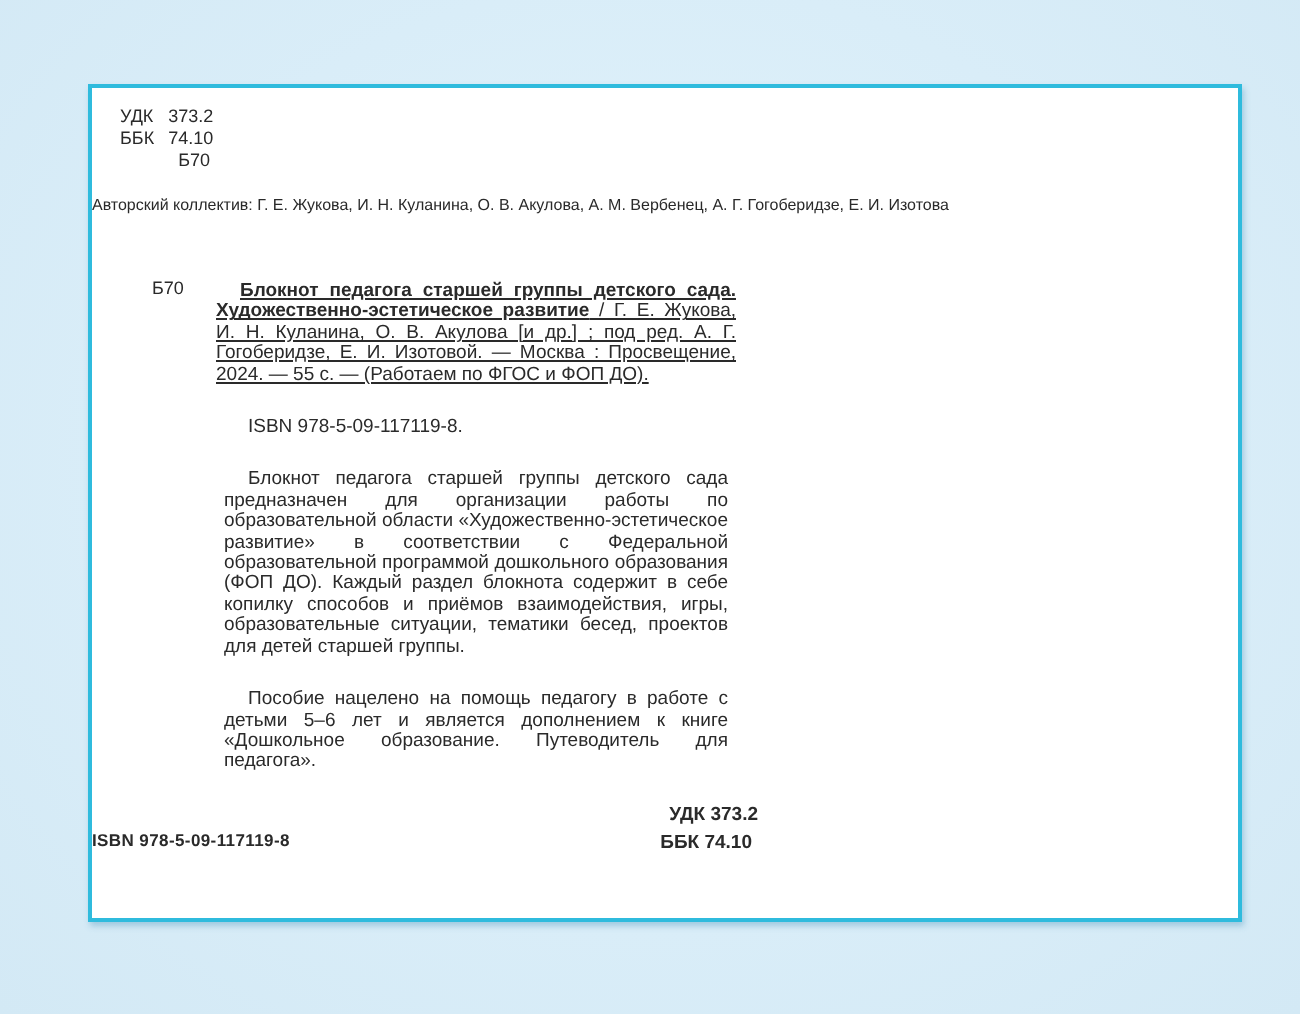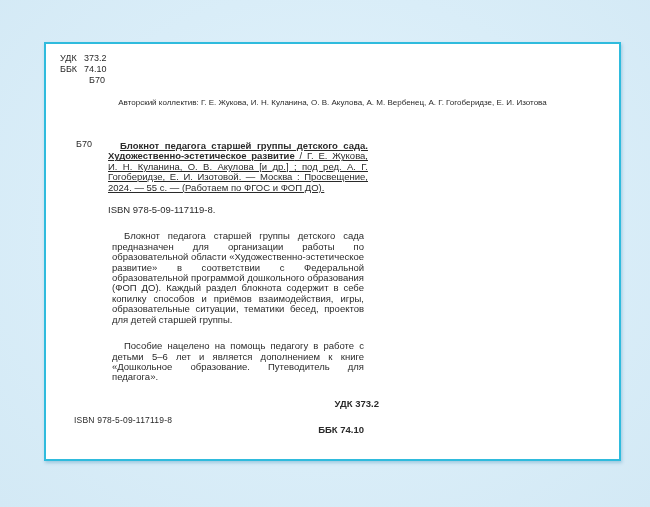--- a/index.html
+++ b/index.html
@@ -31,42 +31,42 @@
     display: grid; grid-template-columns: auto auto; column-gap: 7px;
   }
   .udk-block .sign { padding-left: 5px; }
   
   .series-line {
     position: absolute; left: 0; right: 0; top: 42px;
     text-align: center; font-size: 8px; line-height: 10px;
   }
   .authors-line {
     position: absolute; left: 0; right: 0; top: 54px;
-    text-align: center; font-size: 8px; line-height: 10px;
+    text-align: left; font-size: 8px; line-height: 10px;
   }
   
   .card-col {
     position: absolute; left: 50px; top: 85px; width: 284px;
     font-size: 9.5px; line-height: 10.4px;
     text-align: justify;
   }
   .b70-sign {
     position: absolute; left: -20px; top: 10px;
     font-size: 9px;
   }
   .card-text { text-indent: 12px; margin: 12px; text-decoration: underline; }
   .card-text .t-bold { font-weight: bold; }
-  .isbn-line { text-indent: 12px; margin: 0; }
+  .isbn-line { text-indent: 12px; margin: 16px; }
   .annotation { text-indent: 12px; margin: 16px; }
   .udk-right { text-align: right; font-weight: bold; margin: 1px; margin-top: 3px; }
-  .bbk-right { text-align: right; font-weight: bold; margin: 16px; }
+  .bbk-right { text-align: right; font-weight: bold; margin: 4px; }
   
   .footer-isbn {
-    position: absolute; left: 28px; top: 371px;
-    font-size: 8.5px; font-weight: normal; letter-spacing: 0.2px;
+    position: absolute; left: 0; top: 371px;
+    font-size: 8.5px; font-weight: bold; letter-spacing: 0.2px;
   }
   .copyright-block {
     position: absolute; left: 395px; top: 369px;
     font-size: 8px; line-height: 10px; white-space: nowrap;
   }
   .copyright-block .indented { padding-left: 9px; }
 </style>
 </head>
 <body>
 

